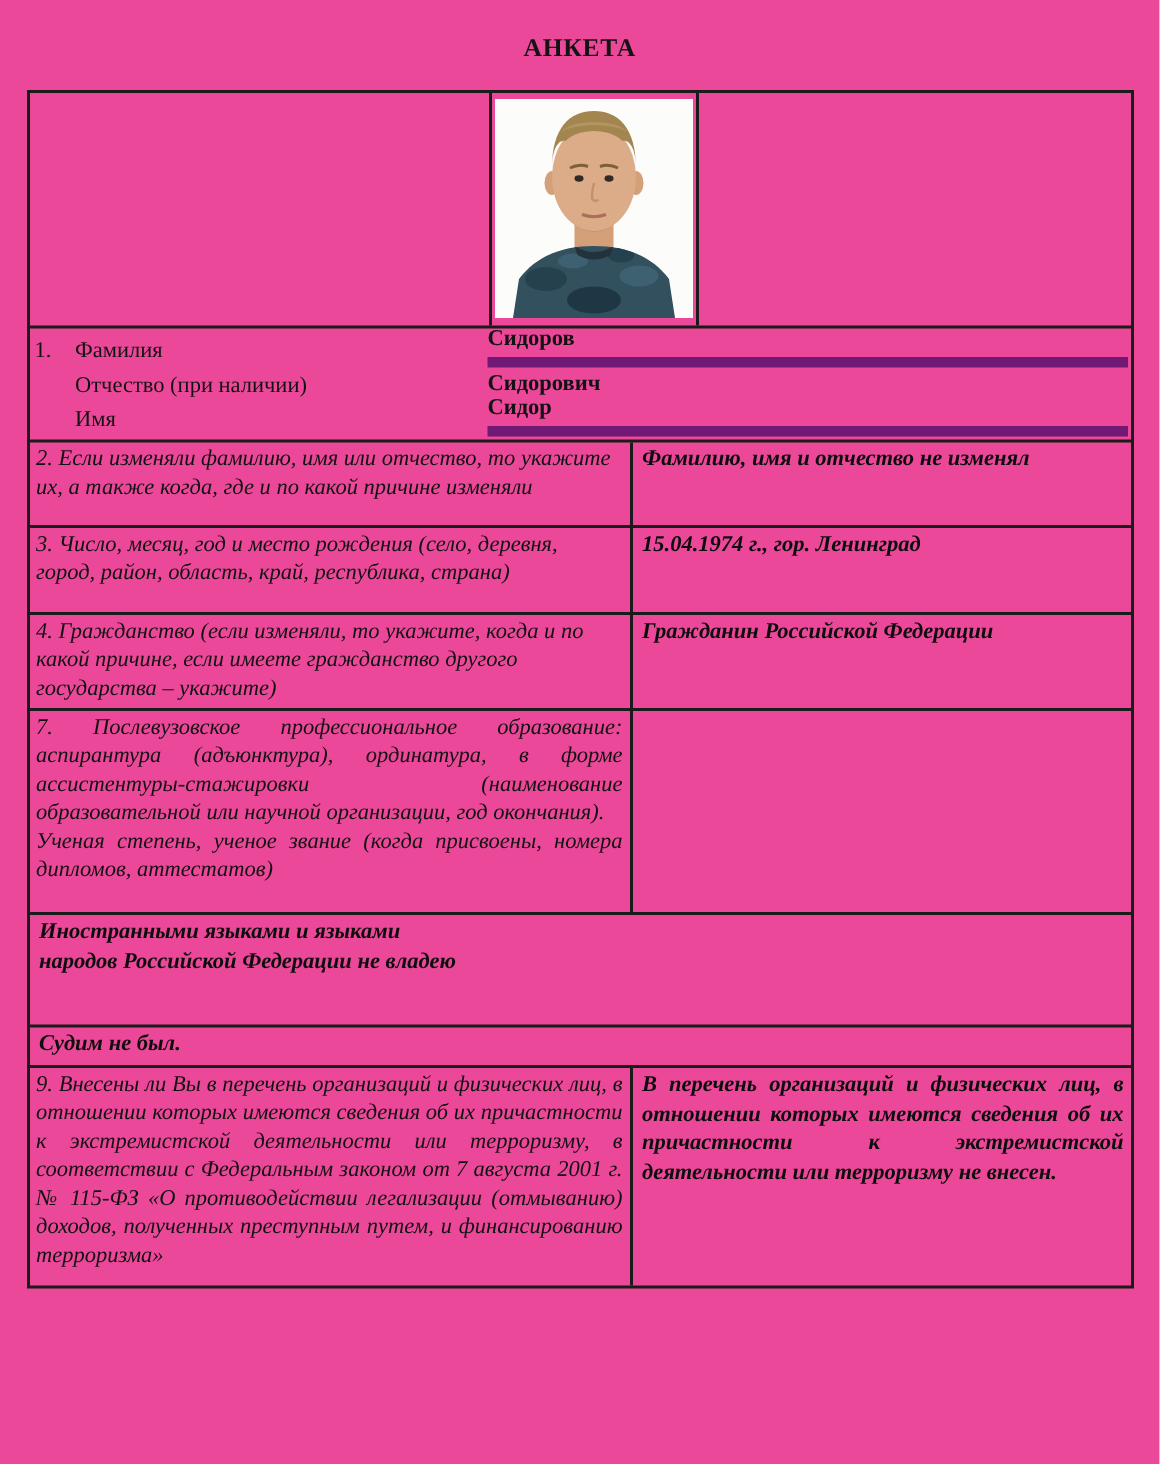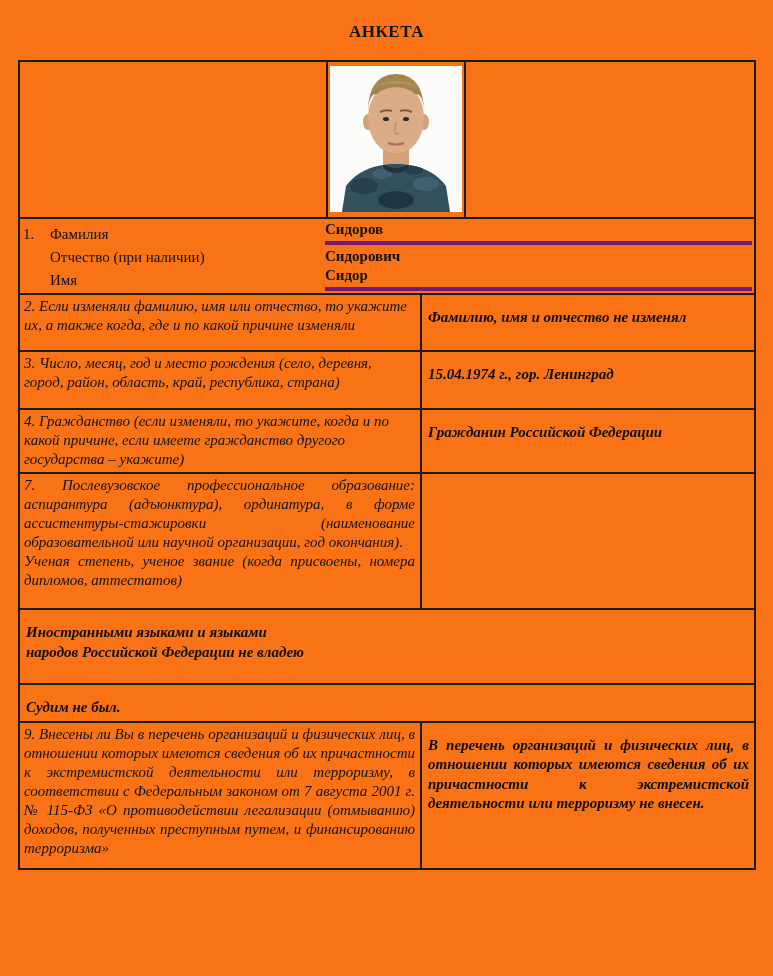--- a/index.html
+++ b/index.html
@@ -1,17 +1,17 @@
 <!DOCTYPE html>
 <html><head>
 <meta charset="utf-8">
 <style>
   html,body{margin:0;padding:0;background:#ffffff;}
   .page{
-    width:773px;height:976px;position:relative;background:#f97316;
+    width:773px;height:976px;position:relative;background:#ec4899;
     font-family:"Liberation Serif","DejaVu Serif",serif;color:#121212;
     overflow:hidden;
   }
   .doc-title{
     margin:22px 0 0 0;text-align:center;font-size:17px;font-weight:bold;
     letter-spacing:.5px;line-height:20px;color:#141414;
   }
   .form-table{
     margin:18px 0 0 18px;width:738px;border:2px solid #1b1b1b;
     box-sizing:border-box;
@@ -28,30 +28,30 @@
   .portrait{display:block;}
   
   .name-row{
     border-top:2px solid #1b1b1b;min-height:73px;box-sizing:border-box;
     padding:3px 0 2px 0;
   }
   .r1-line{display:flex;align-items:flex-end;height:23px;font-size:15px;line-height:21px;}
   .r1-num{width:30px;padding-left:3px;box-sizing:border-box;}
   .r1-label{width:275px;}
   .r1-value{flex:1;font-weight:bold;margin-right:2px;padding-bottom:1px;}
-  .r1-value.underlined{border-bottom:4px solid #701a75;}
+  .r1-value.underlined{border-bottom:7px solid #701a75;}
   
   .qa-row{display:flex;border-top:2px solid #1b1b1b;box-sizing:border-box;font-style:italic;}
   .q-cell{
     width:402px;box-sizing:border-box;border-right:2px solid #1b1b1b;
     padding:2px 5px 3px 4px;font-size:15px;line-height:19px;
     white-space:pre-line;
   }
   .a-cell{
-    flex:1;box-sizing:border-box;padding:13px 5px 3px 6px;
+    flex:1;box-sizing:border-box;padding:2px 5px 3px 6px;
     font-size:15px;line-height:19.5px;font-weight:bold;color:#0d0d0d;
     white-space:pre-line;
   }
   .justify{text-align:justify;}
 </style>
 </head>
 <body>
 
 <div class="page">
 

